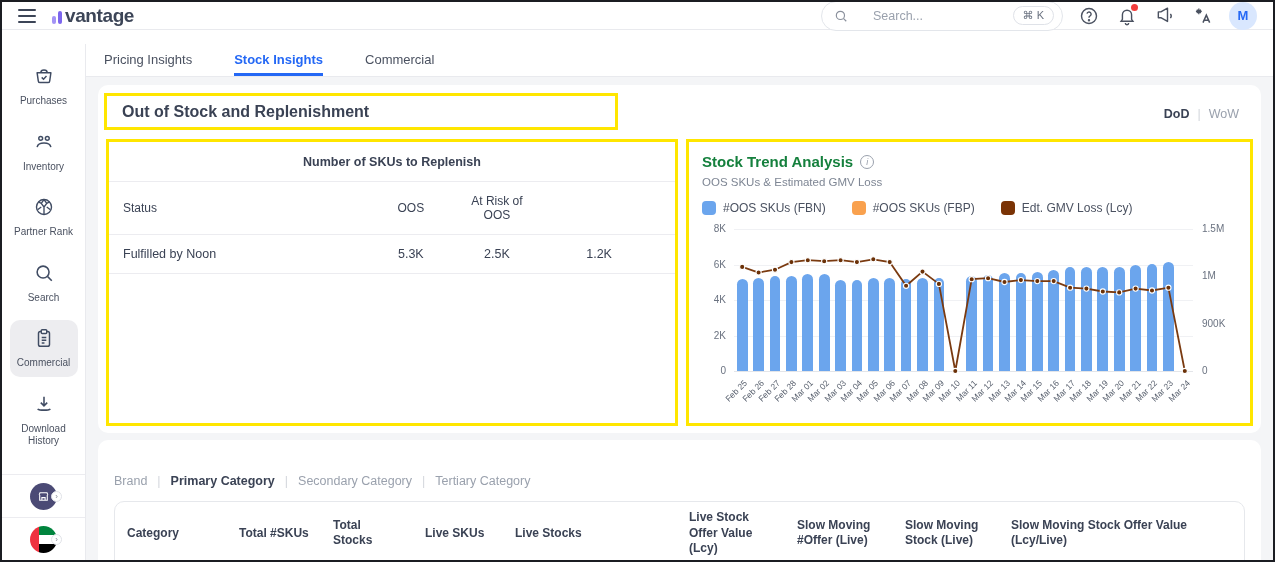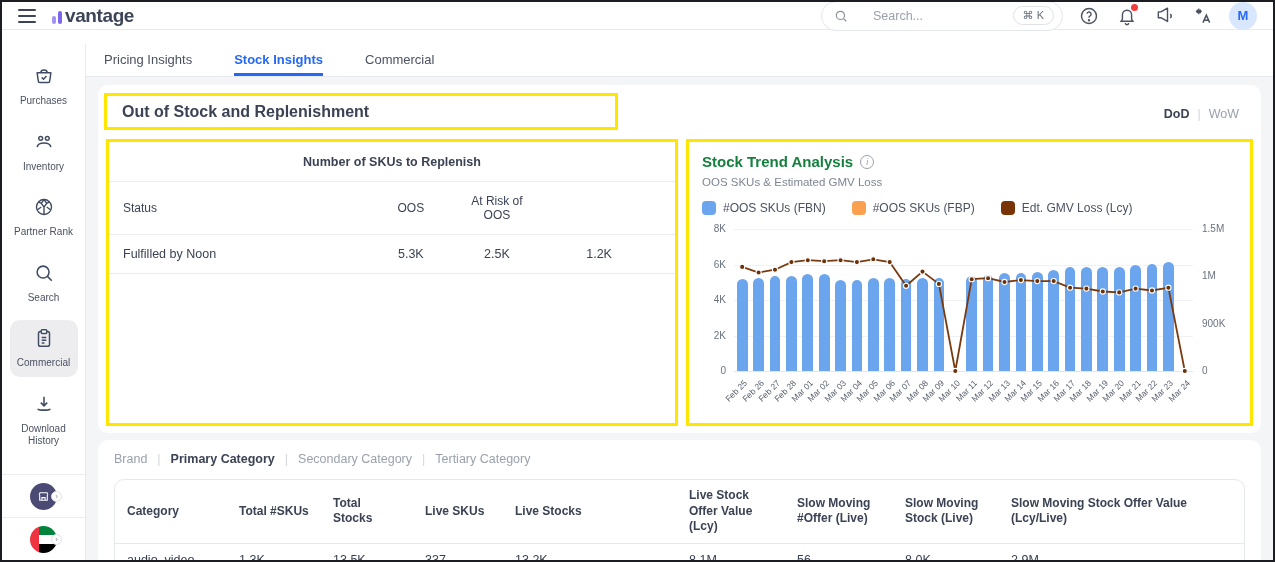--- a/index.html
+++ b/index.html
@@ -78,21 +78,21 @@
   .gl.base { background:#e3e5e9; }
   .yl { position:absolute; left:0; text-align:right; font-size:10px; color:#6a7280; }
   .yr { position:absolute; font-size:10px; color:#6a7280; }
   .bar { position:absolute; background:#6ba5ed; border-radius:5.5px 5.5px 0 0; }
   .xl { position:absolute; font-size:8.5px; color:#555d6b; width:44px; margin-left:-44px; text-align:right; transform-origin:right top; transform:rotate(-45deg); white-space:nowrap; }
   .linesvg { position:absolute; overflow:visible; }
 
   .card2 { padding:12px 16px; height:160px; border-radius:10px; }
   .card2-head { display:flex; align-items:center; justify-content:space-between; }
   .card2-head h2 { font-size:15.5px; font-weight:700; color:#3a4254; }
-  .group-toggle { font-size:12.5px; display:flex; gap:10px; align-items:center; }
+  .group-toggle { font-size:12.5px; display:flex; gap:10px; align-items:center;margin-top:22px; }
   .inv-table { margin-top:13px; border:1px solid #e6e8ec; border-radius:10px 10px 0 0; overflow:hidden; }
   .inv-grid { display:grid; grid-template-columns:112px 94px 92px 90px 174px 108px 108px 106px minmax(230px,1fr); }
   .inv-head { border-bottom:1px solid #e6e8ec; }
   .inv-head > div { font-size:12px; font-weight:700; color:#3a4254; padding:8px 12px; min-height:46px; display:flex; align-items:center; line-height:1.3; }
   .inv-row > div { font-size:12.5px; color:#3a4254; padding:9px 12px; }
 </style>
 </head>
 <body>
 
 <div class="screen">

